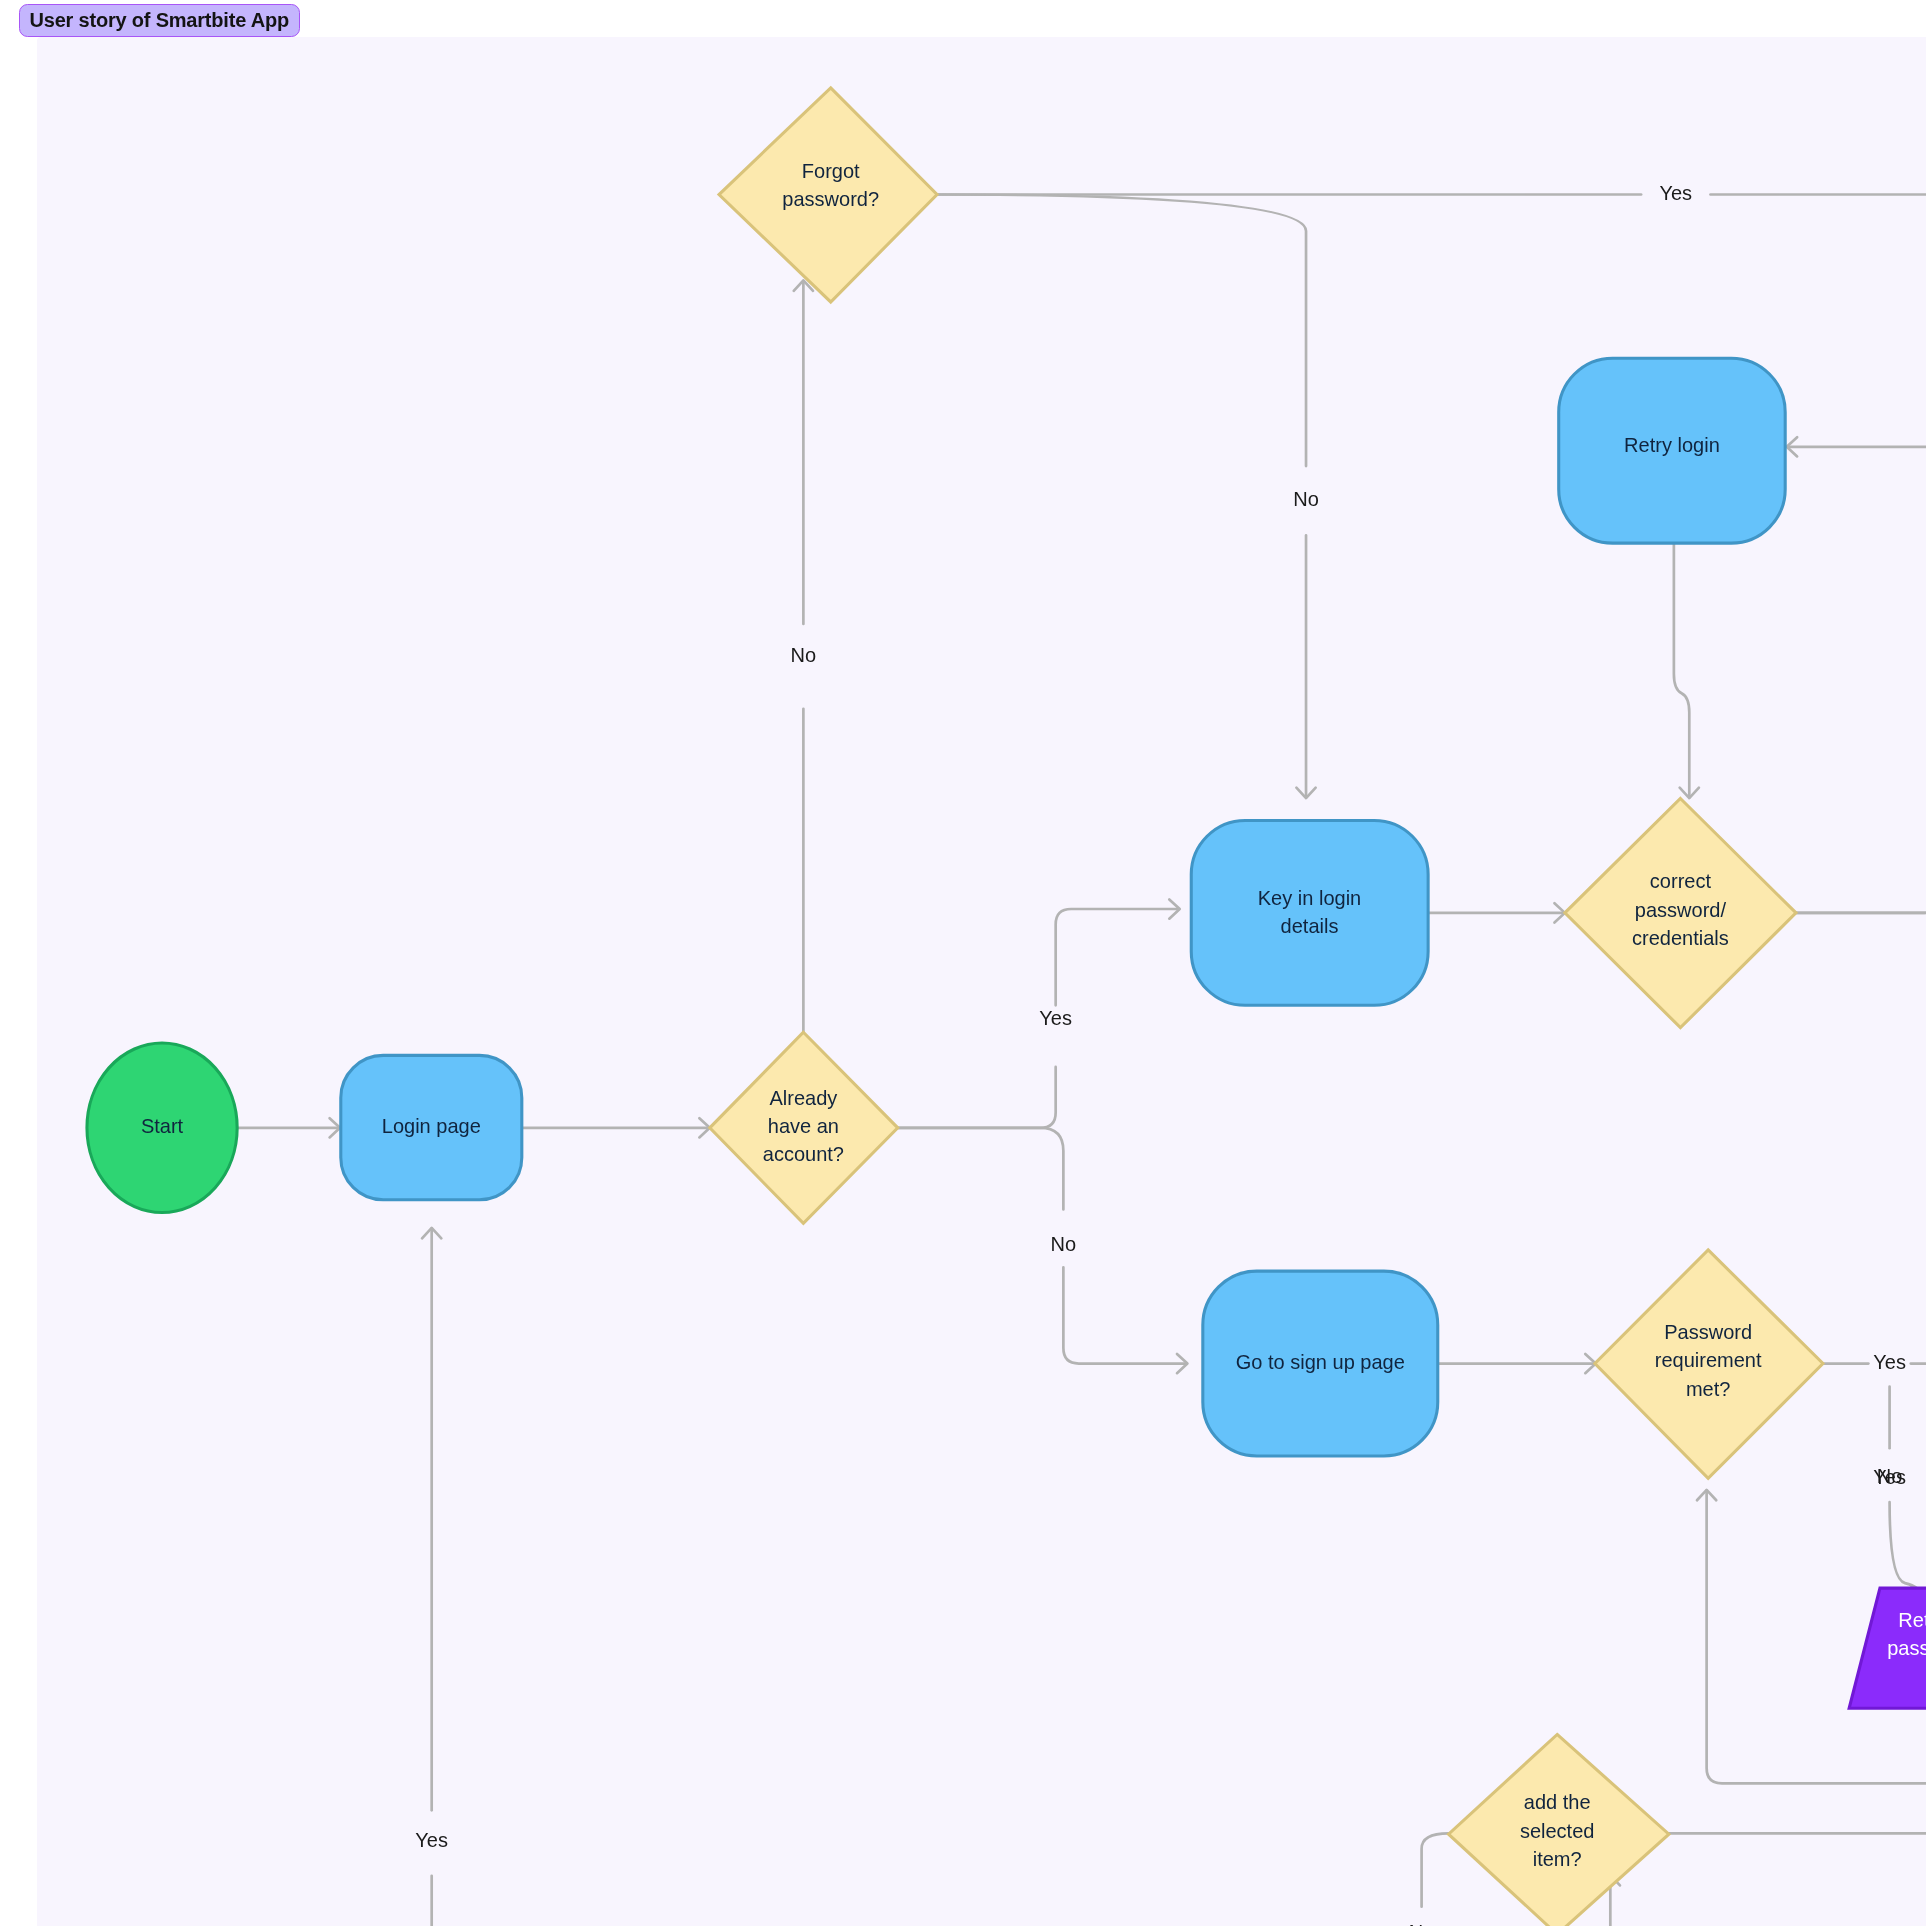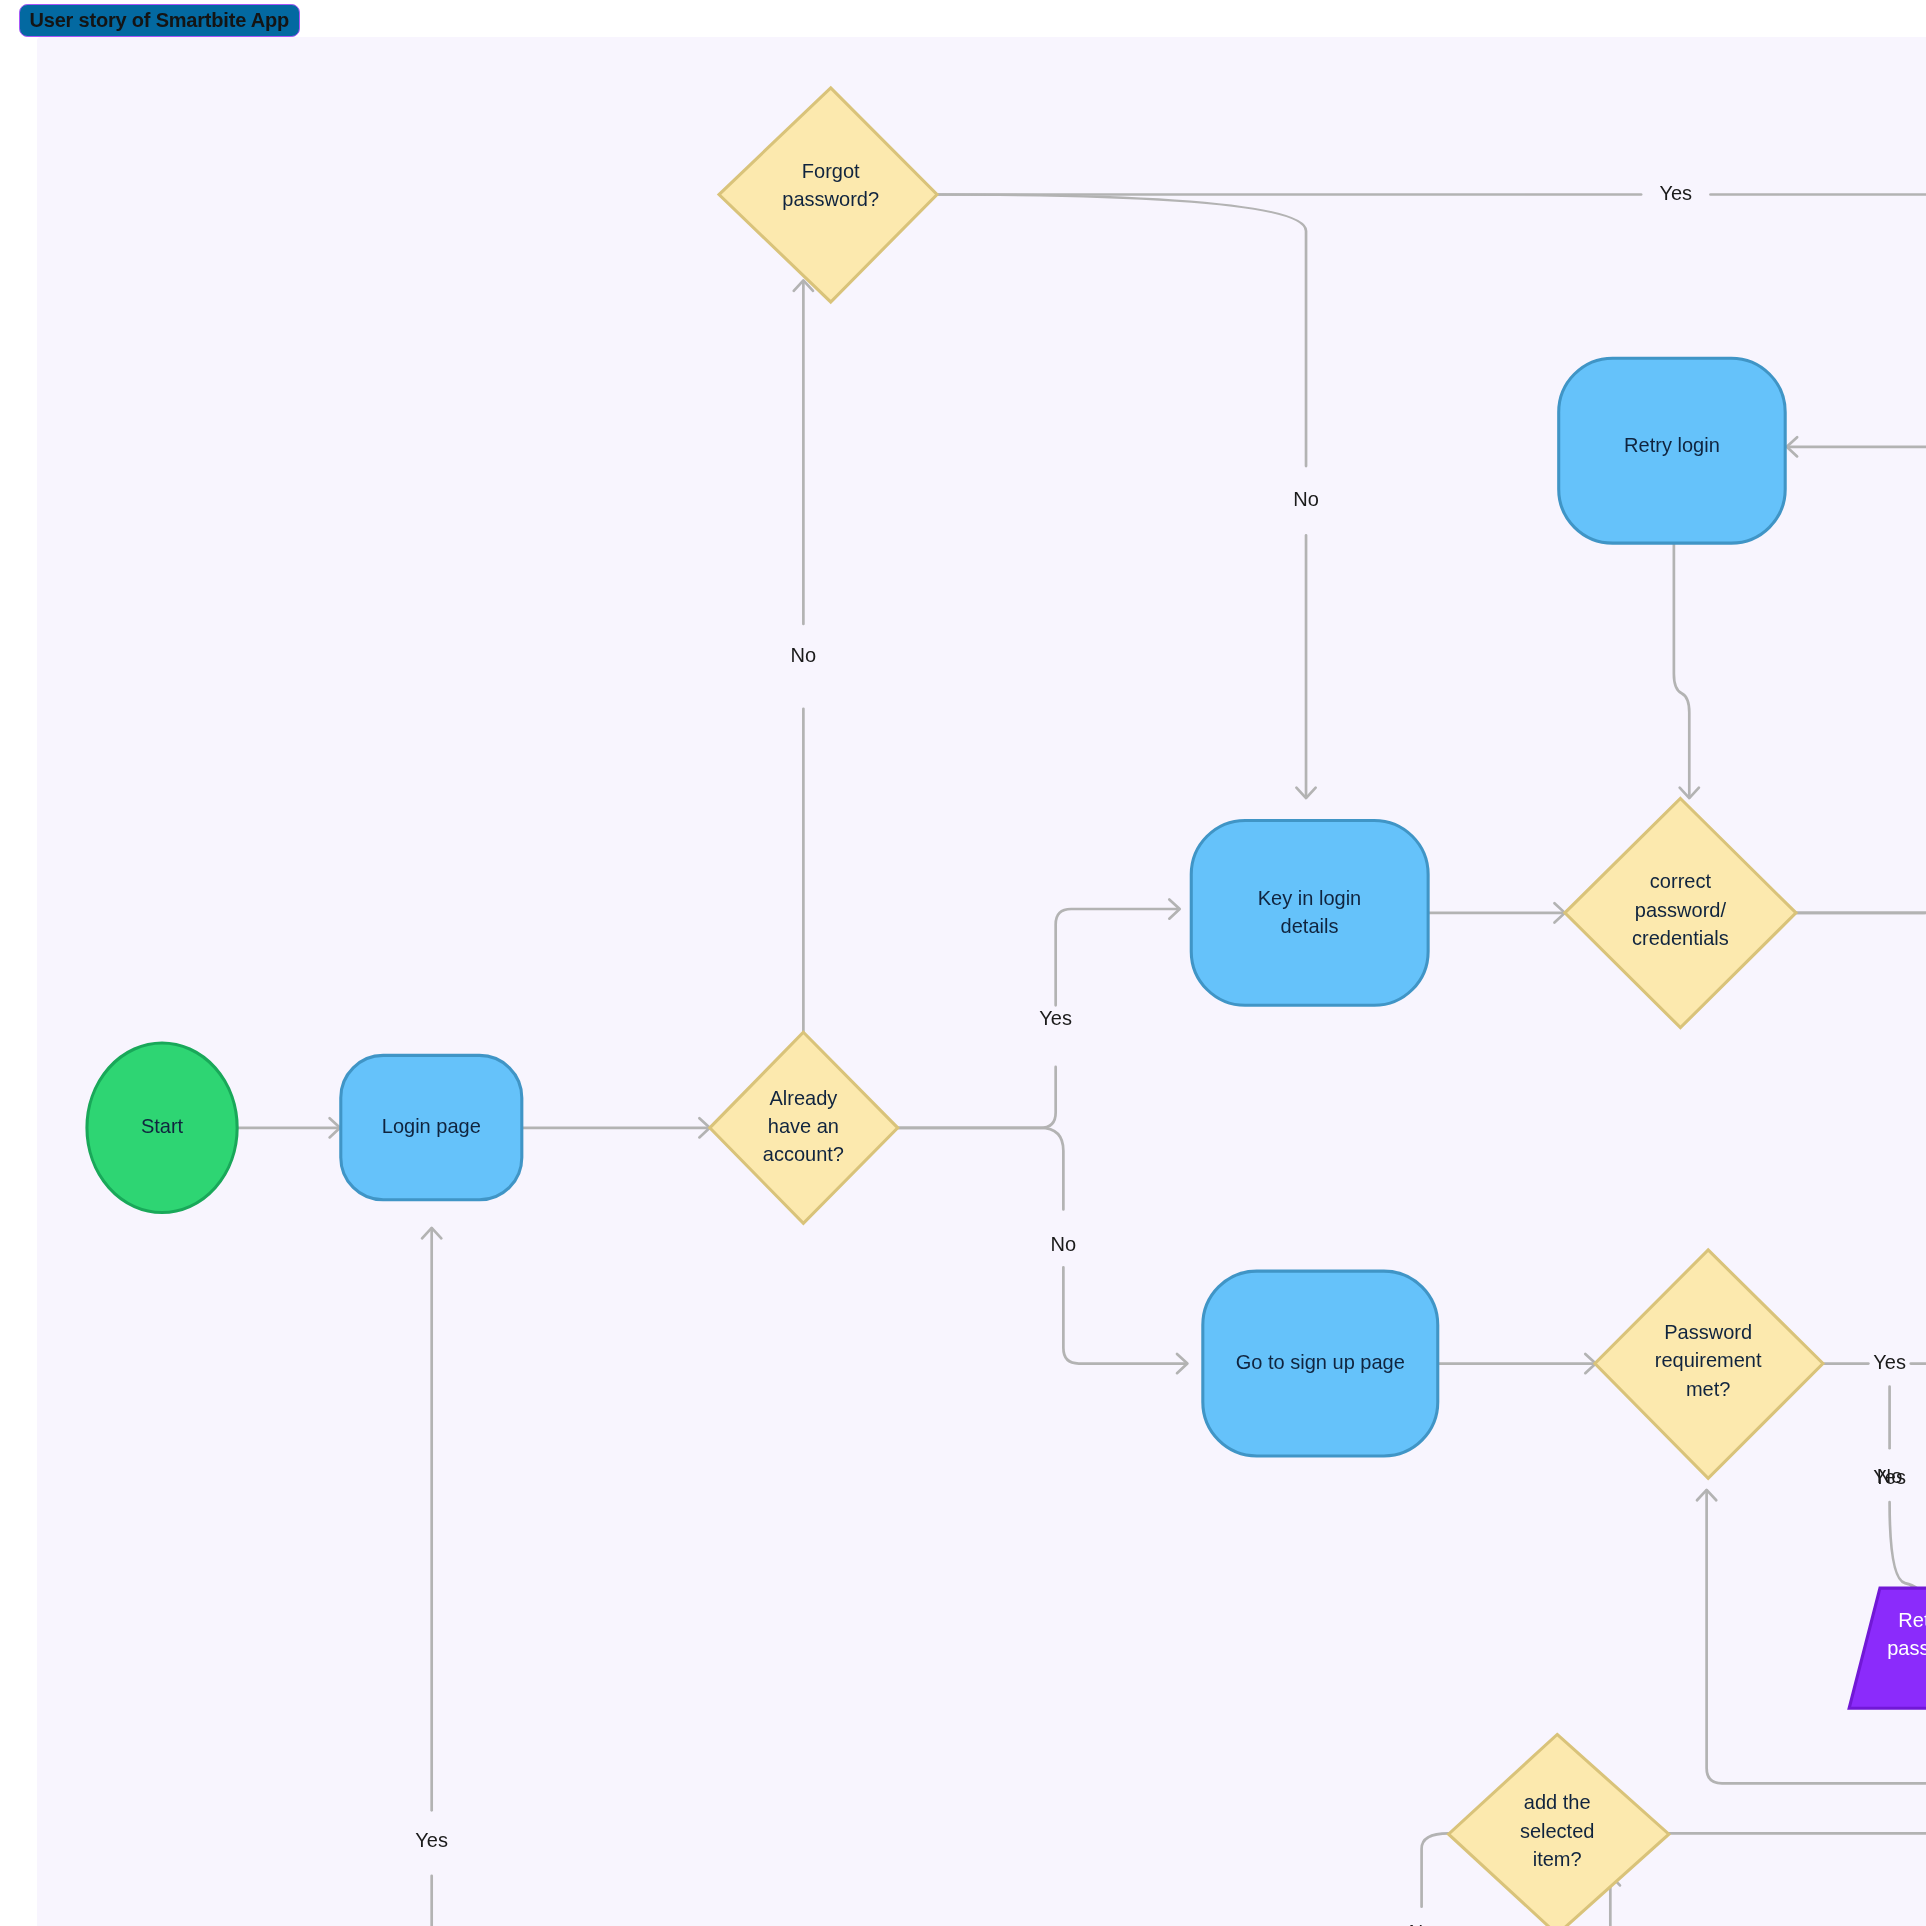--- a/index.html
+++ b/index.html
@@ -21,21 +21,21 @@
     top: 37px;
     width: 2857px;
     height: 2613px;
     background: #f8f5fe;
     border-radius: 3.9px;
   }
   #title-badge {
     position: absolute;
     left: 18.5px;
     top: 3.9px;
-    background: #0369a1;
+    background: #c4b5fd;
     border: 1.5px solid #a855f7;
     border-radius: 8.5px;
     padding: 3.9px 10px;
     font-size: 20px;
     font-weight: bold;
     color: #141414;
     letter-spacing: -0.2px;
     white-space: nowrap;
     z-index: 50;
     text-align: center;

